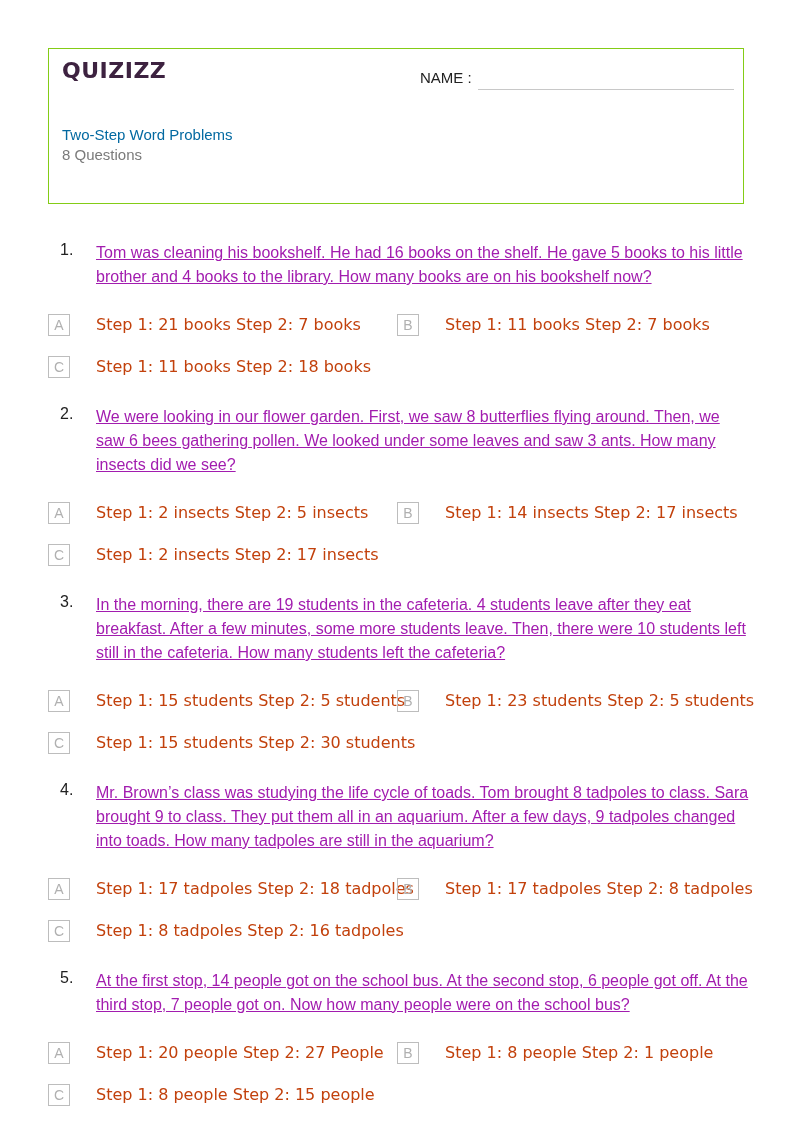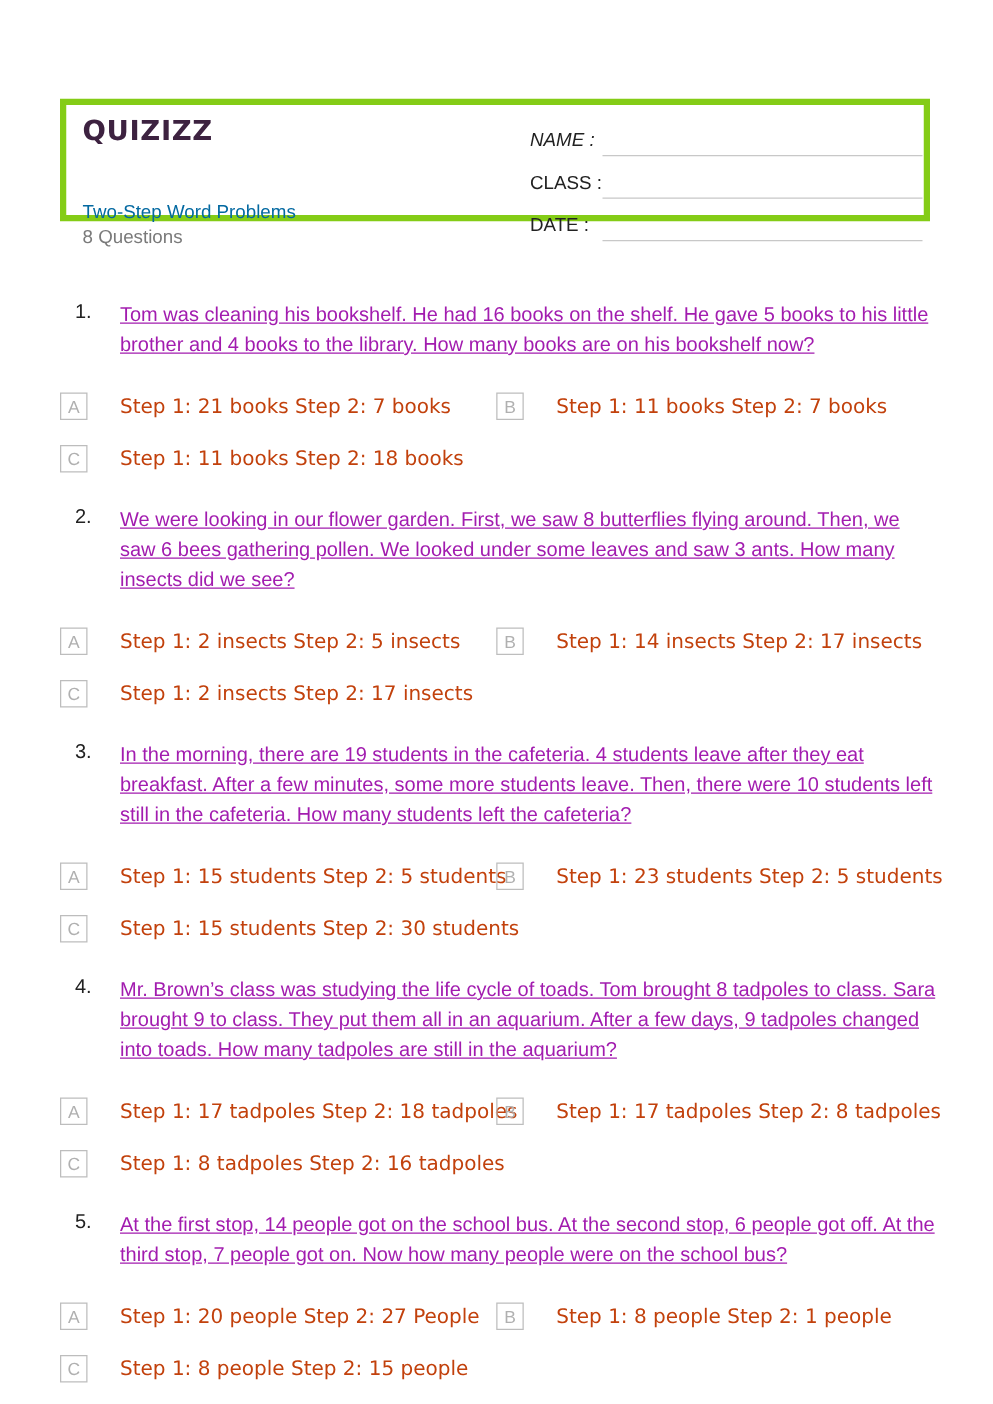--- a/index.html
+++ b/index.html
@@ -1,22 +1,22 @@
 <!DOCTYPE html>
 <html><head>
 <meta charset="utf-8">
 <style>
   html, body { margin: 0; padding: 0; background: #ffffff; }
   body {
     width: 794px; height: 1123px; position: relative; overflow: hidden;
     font-family: "DejaVu Sans", sans-serif; color: #222222;
   }
   .header-box {
-    position: absolute; left: 48px; top: 48px; width: 696px; height: 98px;
-    border: 5px solid #84cc16; box-sizing: border-box; margin-top: 31px;
+    position: absolute; left: 48px; top: 48px; width: 696px; height: 156px;
+    border: 1px solid #84cc16; box-sizing: border-box;
   }
   .logo {
     position: absolute; left: 13px; top: 9px;
     font-family: "DejaVu Sans", sans-serif; font-weight: bold; font-size: 22px;
     color: #3d2240; letter-spacing: 0.5px;
   }
   .ws-title {
     position: absolute; left: 13px; top: 77px; font-size: 15px; color: #0369a1;
     font-family: "Liberation Sans", sans-serif;
   }
@@ -55,30 +55,22 @@
   }
 </style>
 </head>
 <body>
 
 <div class="header-box">
   <div class="logo">QUIZIZZ</div>
   <div class="ws-title">Two-Step Word Problems</div>
   <div class="ws-count">8 Questions</div>
 
-  <div class="field" style="top:20px;font-style:italic;">
+  <div class="field" style="top:20px;">
     <span class="field-label">NAME :</span>
-    <div class="field-line"></div>
-  </div>
-  <div class="field" style="top:54px;">
-    <span class="field-label">CLASS :</span>
-    <div class="field-line"></div>
-  </div>
-  <div class="field" style="top:88px;">
-    <span class="field-label">DATE  :</span>
     <div class="field-line"></div>
   </div>
 </div>
 
 <div class="q" style="top:241px;">
   <span class="q-num">1.</span>
   <div class="q-text">Tom was cleaning his bookshelf. He had 16 books on the shelf. He gave 5 books to his little brother and 4 books to the library. How many books are on his bookshelf now?</div>
 </div>
 <div class="opt" style="left:48px;top:314px;">
   <div class="opt-box">A</div>

